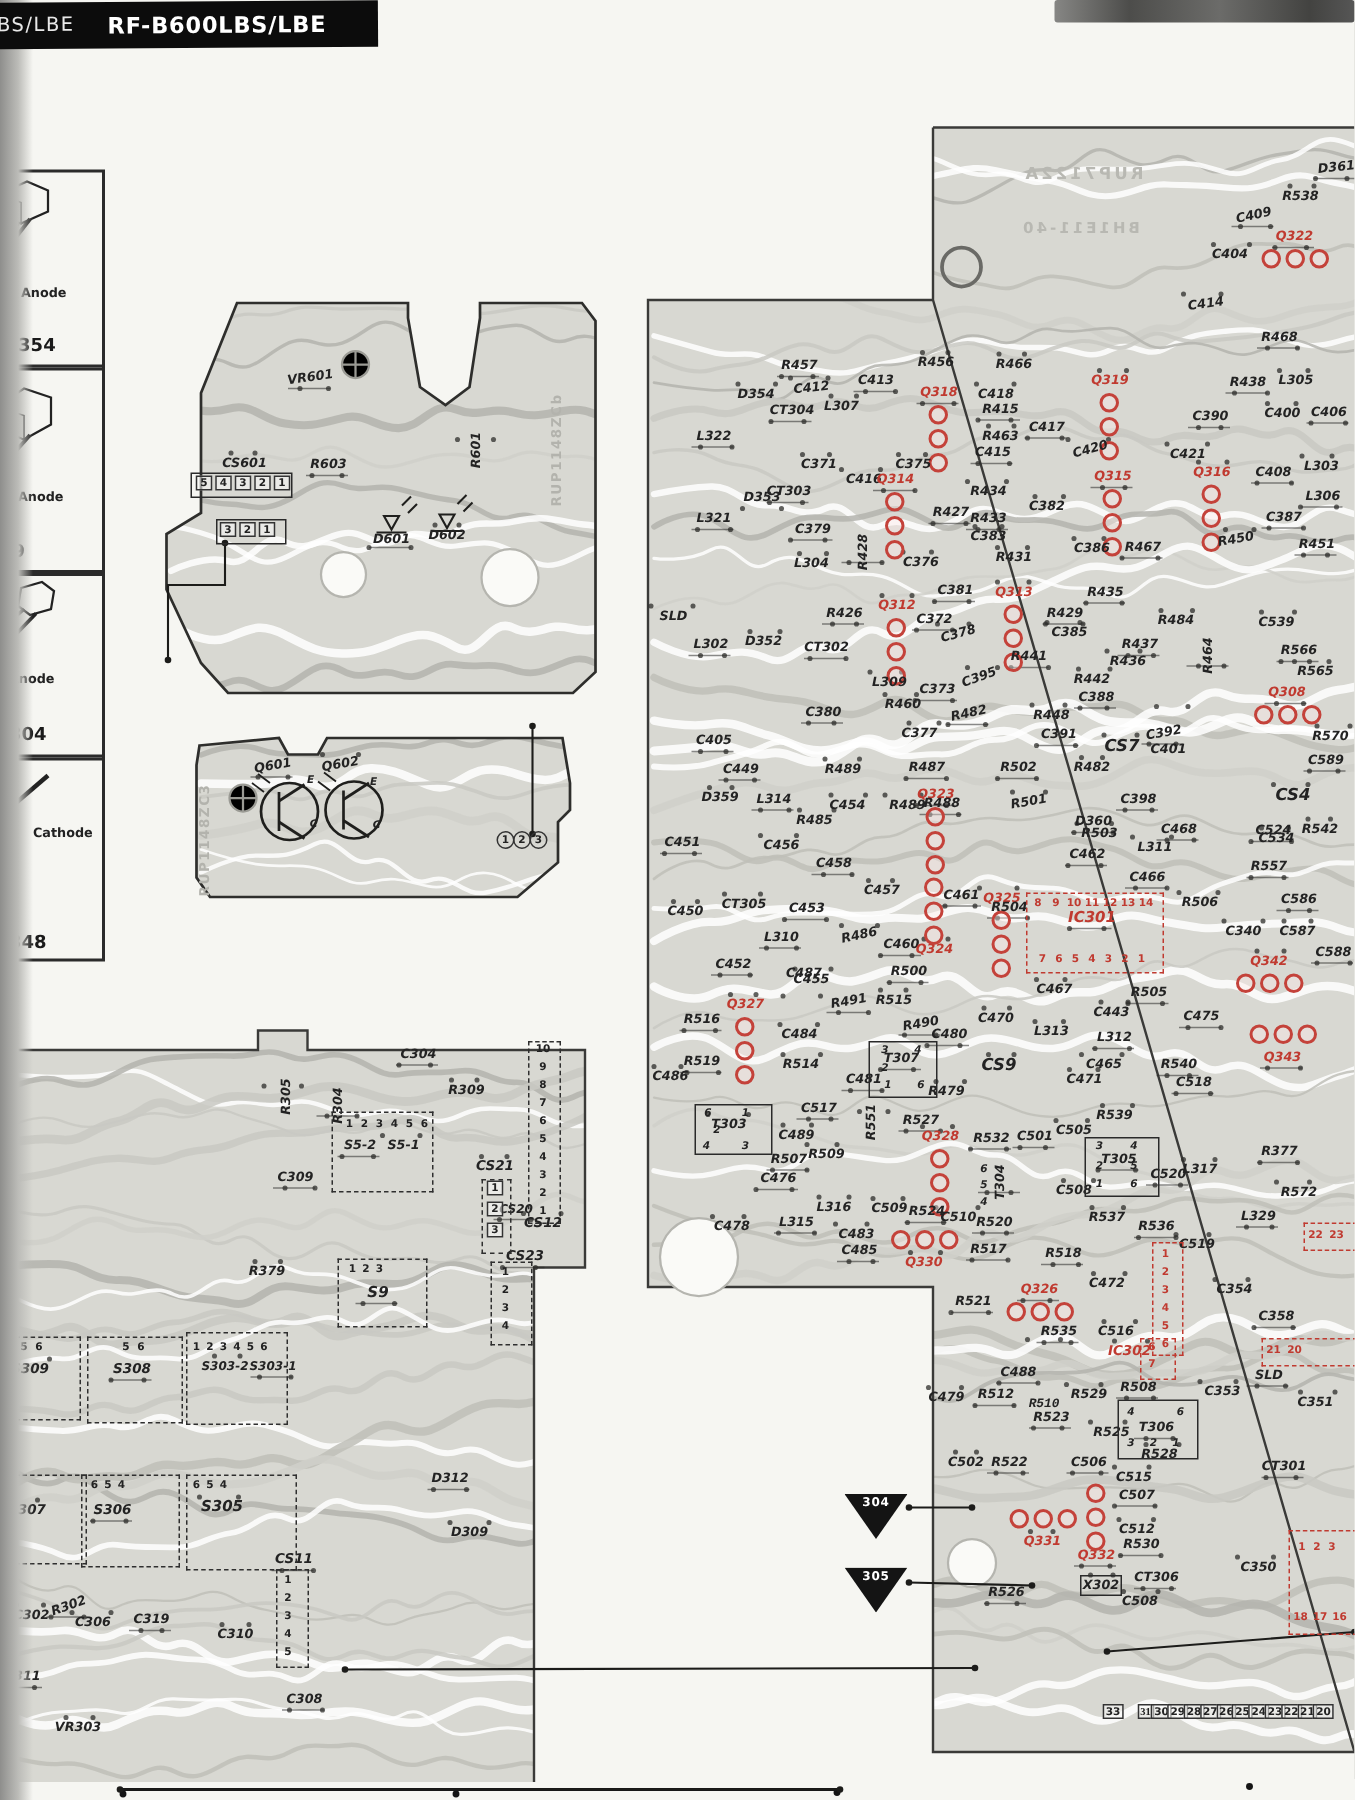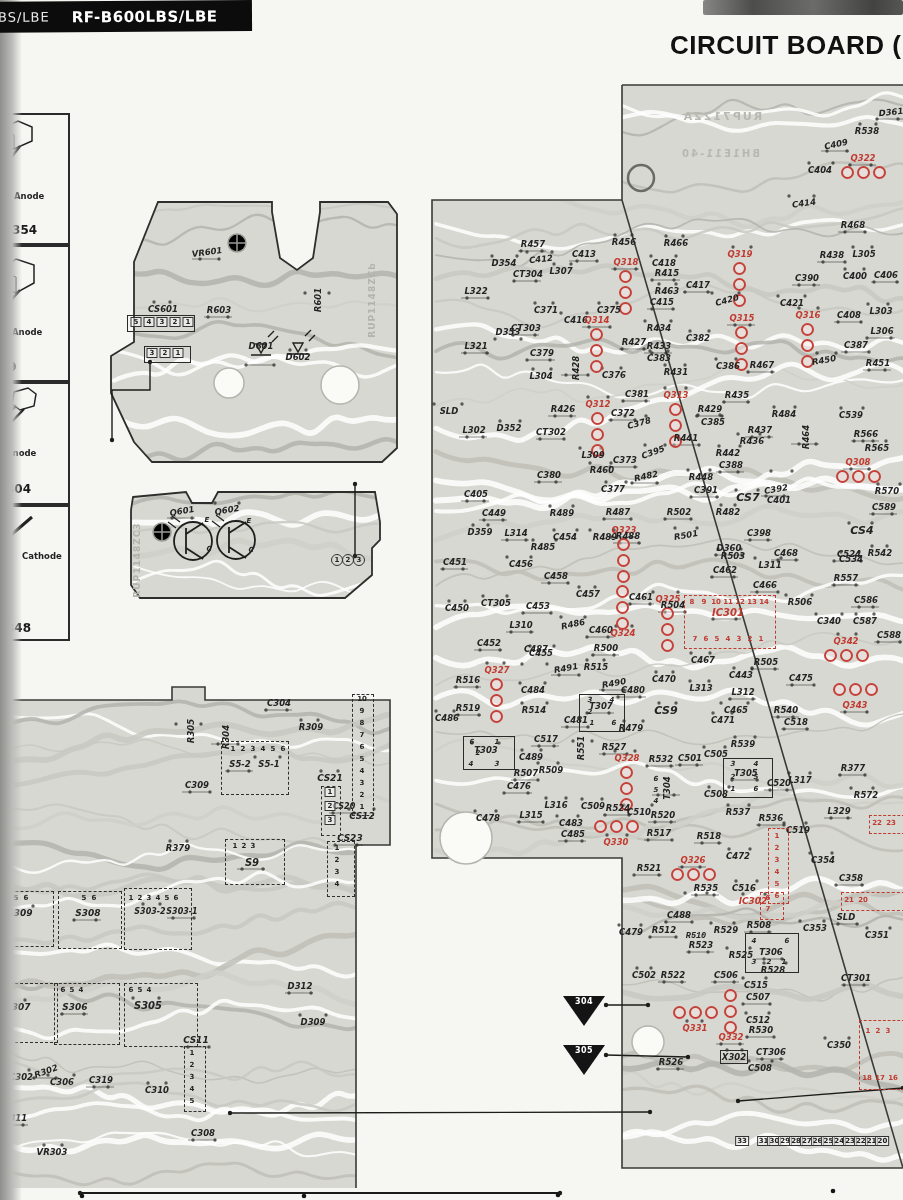--- a/index.html
+++ b/index.html
@@ -1300,21 +1300,21 @@
       <span class="lbl" style="left: 671px; top: 1062px; transform: translate(-50%, -50%);">R526</span>
       <span class="lbl" style="left: 815px; top: 928px; transform: translate(-50%, -50%);">C353</span>
       <span class="lbl" style="left: 846px; top: 917px; transform: translate(-50%, -50%);">SLD</span>
       <span class="lbl" style="left: 877px; top: 935px; transform: translate(-50%, -50%);">C351</span>
       <span class="lbl" style="left: 856px; top: 978px; transform: translate(-50%, -50%);">CT301</span>
       <span class="lbl" style="left: 839px; top: 1045px; transform: translate(-50%, -50%);">C350</span>
       <span class="lbl" style="left: 207px; top: 252px; transform: translate(-50%, -50%) rotate(-8deg);">VR601</span>
       <span class="lbl" style="left: 163px; top: 309px; transform: translate(-50%, -50%);">CS601</span>
       <span class="lbl" style="left: 219px; top: 310px; transform: translate(-50%, -50%);">R603</span>
       <span class="lbl" style="left: 318px; top: 300px; transform: translate(-50%, -50%) rotate(-90deg);">R601</span>
-      <span class="lbl" style="left: 261px; top: 346px; transform: translate(-50%, -50%); text-align: center;">D601</span>
+      <span class="lbl" style="left: 261px; top: 360px; transform: translate(-50%, -50%); text-align: center;">D601</span>
       <span class="lbl" style="left: 298px; top: 357px; transform: translate(-50%, -50%);">D602</span>
       <span class="lbl" style="left: 182px; top: 511px; transform: translate(-50%, -50%) rotate(-10deg);">Q601</span>
       <span class="lbl" style="left: 227px; top: 510px; transform: translate(-50%, -50%) rotate(-10deg);">Q602</span>
       <span class="lbl" style="left: 207px; top: 520px; font-size: 7px; transform: translate(-50%, -50%);">E</span>
       <span class="lbl" style="left: 209px; top: 549px; font-size: 7px; transform: translate(-50%, -50%);">C</span>
       <span class="lbl" style="left: 249px; top: 521px; font-size: 7px; transform: translate(-50%, -50%);">E</span>
       <span class="lbl" style="left: 251px; top: 550px; font-size: 7px; transform: translate(-50%, -50%);">C</span>
       <span class="lbl" style="left: 279px; top: 703px; transform: translate(-50%, -50%);">C304</span>
       <span class="lbl" style="left: 191px; top: 731px; transform: translate(-50%, -50%) rotate(-90deg);">R305</span>
       <span class="lbl" style="left: 226px; top: 737px; transform: translate(-50%, -50%) rotate(-90deg);">R304</span>
@@ -1454,21 +1454,21 @@
       <span class="pin red" style="left: 891px; top: 823px;">23</span>
       <span class="pin red" style="left: 849px; top: 900px;">21</span>
       <span class="pin red" style="left: 863px; top: 900px;">20</span>
       <span class="pin red" style="left: 868px; top: 1031px;">1</span>
       <span class="pin red" style="left: 878px; top: 1031px;">2</span>
       <span class="pin red" style="left: 888px; top: 1031px;">3</span>
       <span class="pin red" style="left: 867px; top: 1078px;">18</span>
       <span class="pin red" style="left: 880px; top: 1078px;">17</span>
       <span class="pin red" style="left: 893px; top: 1078px;">16</span>
       <span class="pin boxed" style="left: 742px; top: 1141px;">33</span>
-      <span class="pin boxed" style="left: 763.6px; top: 1141px;">31</span>
+      <span class="pin boxed" style="left: 763.6px; top: 1141px; font-family: Liberation Serif, serif;">31</span>
       <span class="pin boxed" style="left: 774.4px; top: 1141px;">30</span>
       <span class="pin boxed" style="left: 785.2px; top: 1141px;">29</span>
       <span class="pin boxed" style="left: 796px; top: 1141px;">28</span>
       <span class="pin boxed" style="left: 806.8px; top: 1141px;">27</span>
       <span class="pin boxed" style="left: 817.6px; top: 1141px;">26</span>
       <span class="pin boxed" style="left: 828.4px; top: 1141px;">25</span>
       <span class="pin boxed" style="left: 839.2px; top: 1141px;">24</span>
       <span class="pin boxed" style="left: 850px; top: 1141px;">23</span>
       <span class="pin boxed" style="left: 860.8px; top: 1141px;">22</span>
       <span class="pin boxed" style="left: 871.6px; top: 1141px;">21</span>
@@ -1506,21 +1506,20 @@
       </div>
     </div>
 
   <div class="scan-strip"></div>
   <div class="smudge"></div>
 
   <div class="banner">
     <span class="pfx">BS/LBE</span>
     <span class="mdl">RF-B600LBS/LBE</span>
   </div>
-  <div class="title">CIRCUIT BOARD (</div>
 
   <div class="legend-box" style="top:113px;height:130px;">
     <svg width="66" height="78" viewBox="0 0 66 78">
       <polygon points="28,14 46,6 60,12 60,26 42,34 28,28" fill="#f6f6f2" stroke="#222" stroke-width="1.5"></polygon>
       <polygon points="28,14 28,28 42,34 42,20" fill="#e2e2dd" stroke="#222" stroke-width="1"></polygon>
       <line x1="32" y1="30" x2="8" y2="58" stroke="#222" stroke-width="2.6"></line>
       <line x1="40" y1="34" x2="16" y2="64" stroke="#222" stroke-width="2.6"></line>
       <line x1="48" y1="31" x2="24" y2="62" stroke="#222" stroke-width="2.6"></line>
     </svg>
     <span class="legend-pin" style="left:42px;top:76px;">Anode</span>

